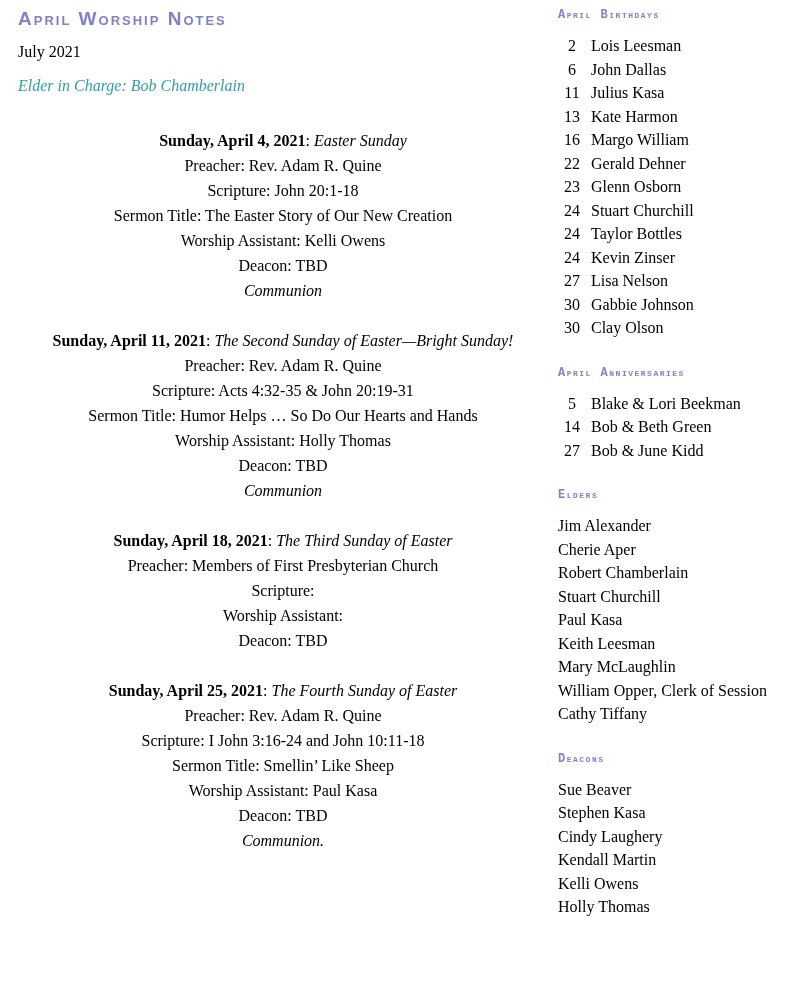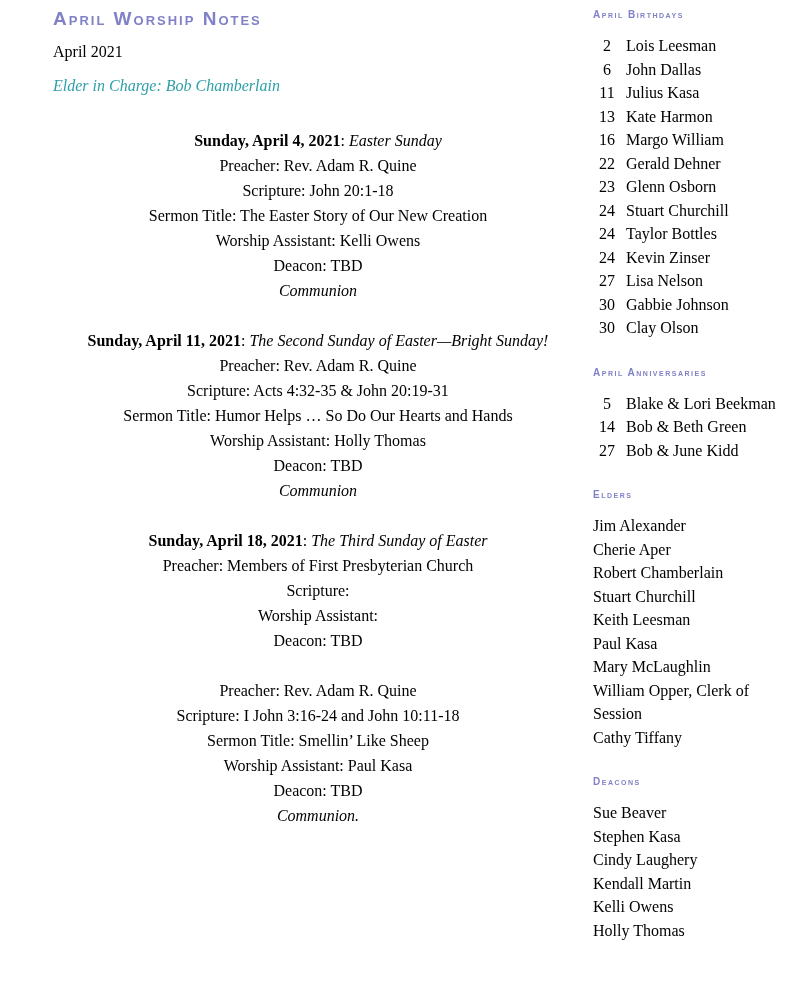--- a/index.html
+++ b/index.html
@@ -7,21 +7,21 @@
   * { box-sizing: border-box; }
   html, body { margin: 0; padding: 0; }
   body {
     width: 800px;
     min-height: 990px;
     background: #ffffff;
     color: #000000;
     font-family: "Liberation Serif", serif;
     font-size: 16px;
   }
-  .page { display: flex; padding: 6px 12px 0 18px; margin-left: 35px; }
+  .page { display: flex; padding: 6px 12px 0 18px; }
   .col-left { flex: 0 0 530px; width: 530px; }
   .col-right { flex: 1; padding-left: 10px; }
 
   
   .doc-title {
     font-family: "Liberation Sans", sans-serif;
     font-variant: small-caps;
     font-weight: bold;
     font-size: 19px;
     line-height: 26px;
@@ -37,42 +37,42 @@
     font-style: italic;
   }
   .service { margin: 0 0 25px 0; }
   .service p { margin: 0; line-height: 25px; text-align: center; }
   .svc-date { font-weight: bold; }
   .svc-title { font-style: italic; }
   .communion { font-style: italic; }
 
   
   .rsec h2 {
-    font-family: Liberation Sans, sans-serif;
+    font-family: Liberation Mono, monospace;
     font-variant: small-caps;
     font-weight: bold;
-    font-size: 10px;
+    font-size: 12px;
     line-height: 18px;
     letter-spacing: 1.5px;
     color: var(--heading);
     margin: 0 0 10px 0;
   }
   .rsec + .rsec { margin-top: 24px; }
   .row { display: flex; line-height: 23.5px; padding-left: 4px; }
   .day { flex: 0 0 20px; width: 20px; text-align: center; margin-right: 9px; }
   .person { margin: 0; line-height: 23.5px; }
 </style>
 </head>
 <body>
 
 <div class="page">
 
   <div class="col-left">
     <h1 class="doc-title">April Worship Notes</h1>
-    <p class="month">April 2021</p>
+    <p class="month">July 2021</p>
     <p class="elder">Elder in Charge: Bob Chamberlain</p>
 
     <div class="service">
       <p><span class="svc-date">Sunday, April 4, 2021</span><span>: </span><span class="svc-title">Easter Sunday</span></p>
       <p>Preacher: Rev. Adam R. Quine</p>
       <p>Scripture: John 20:1-18</p>
       <p>Sermon Title: The Easter Story of Our New Creation</p>
       <p>Worship Assistant: Kelli Owens</p>
       <p>Deacon: TBD</p>
       <p class="communion">Communion</p>
@@ -90,20 +90,21 @@
 
     <div class="service">
       <p><span class="svc-date">Sunday, April 18, 2021</span><span>: </span><span class="svc-title">The Third Sunday of Easter</span></p>
       <p>Preacher: Members of First Presbyterian Church</p>
       <p>Scripture:</p>
       <p>Worship Assistant:</p>
       <p>Deacon: TBD</p>
     </div>
 
     <div class="service">
+      <p><span class="svc-date">Sunday, April 25, 2021</span><span>: </span><span class="svc-title">The Fourth Sunday of Easter</span></p>
       <p>Preacher: Rev. Adam R. Quine</p>
       <p>Scripture: I John 3:16-24 and John 10:11-18</p>
       <p>Sermon Title: Smellin’ Like Sheep</p>
       <p>Worship Assistant: Paul Kasa</p>
       <p>Deacon: TBD</p>
       <p class="communion">Communion.</p>
     </div>
   </div>
 
   <div class="col-right">
@@ -179,22 +180,22 @@
           <span>Bob &amp; June Kidd</span>
         </div>
     </div>
 
     <div class="rsec">
       <h2>Elders</h2>
       <p class="person">Jim Alexander</p>
       <p class="person">Cherie Aper</p>
       <p class="person">Robert Chamberlain</p>
       <p class="person">Stuart Churchill</p>
+      <p class="person">Paul Kasa</p>
       <p class="person">Keith Leesman</p>
-      <p class="person">Paul Kasa</p>
       <p class="person">Mary McLaughlin</p>
       <p class="person">William Opper, Clerk of Session</p>
       <p class="person">Cathy Tiffany</p>
     </div>
 
     <div class="rsec">
       <h2>Deacons</h2>
       <p class="person">Sue Beaver</p>
       <p class="person">Stephen Kasa</p>
       <p class="person">Cindy Laughery</p>

